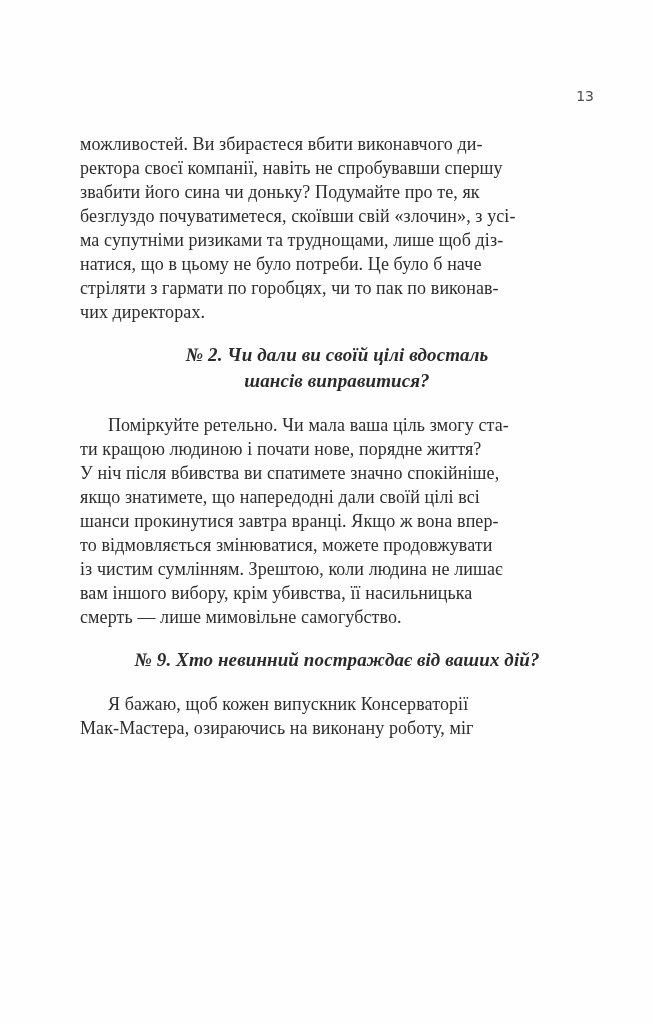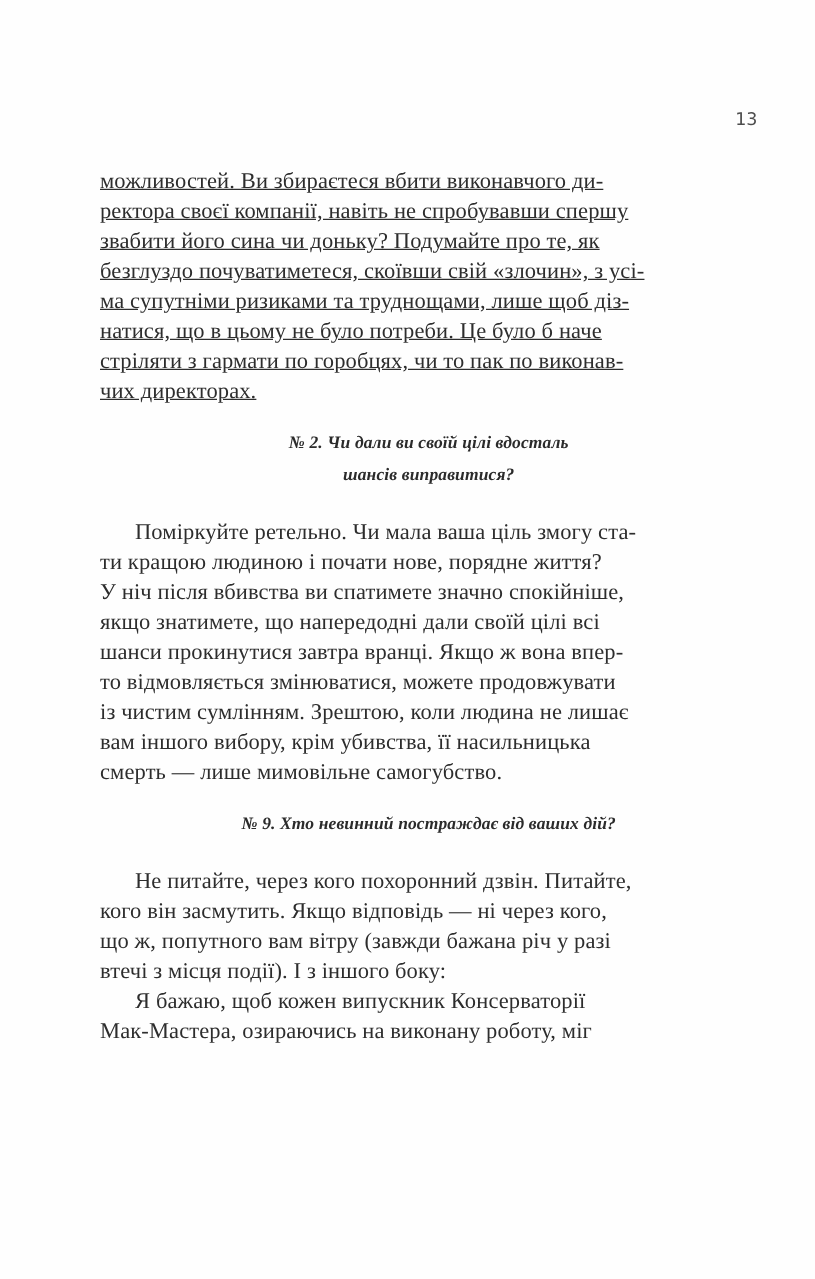--- a/index.html
+++ b/index.html
@@ -7,21 +7,21 @@
     padding: 0;
     background: #ffffff;
   }
   .page {
     position: relative;
     width: 652px;
     height: 1023px;
     margin: 0 auto;
     background: #fefefe;
     box-sizing: border-box;
-    padding: 88px 46px 0 80px;
+    padding: 88px 58px 0 80px;
     font-family: "Liberation Serif", "DejaVu Serif", serif;
     color: #2d2d2d;
     overflow: hidden;
   }
   .page-number {
     text-align: right;
     font-family: "DejaVu Sans", "Liberation Sans", sans-serif;
     font-size: 14px;
     line-height: 16px;
     color: #4d4d4d;
@@ -31,25 +31,24 @@
     white-space: pre-line;
     font-size: 18px;
     line-height: 24px;
     margin: 0;
     text-align: left;
     text-indent: 28px;
     letter-spacing: 0.1px;
   }
   .body-par.no-indent {
     text-indent: 0;
-    text-decoration: underline;
   }
   .section-heading {
     white-space: pre-line;
-    font-size: 14px;
+    font-size: 19px;
     line-height: 26px;
     font-weight: bold;
     font-style: italic;
     text-align: center;
     margin: 18px 0 19px 0;
     color: #2b2b2b;
     letter-spacing: 0.1px;
   }
 </style>
 </head>
@@ -76,22 +75,18 @@
 У ніч після вбивства ви спатимете значно спокійніше,
 якщо знатимете, що напередодні дали своїй цілі всі
 шанси прокинутися завтра вранці. Якщо ж вона впер-
 то відмовляється змінюватися, можете продовжувати
 із чистим сумлінням. Зрештою, коли людина не лишає
 вам іншого вибору, крім убивства, її насильницька
 смерть — лише мимовільне самогубство.</p>
 
   <h2 class="section-heading">№ 9. Хто невинний постраждає від ваших дій?</h2>
 
-  <p class="body-par">Не питайте, через кого похоронний дзвін. Питайте,
-кого він засмутить. Якщо відповідь — ні через кого,
-що ж, попутного вам вітру (завжди бажана річ у разі
-втечі з місця події). І з іншого боку:</p>
 
 
   <p class="body-par">Я бажаю, щоб кожен випускник Консерваторії
 Мак-Мастера, озираючись на виконану роботу, міг</p>
 
 </div>
 
 </body></html>

